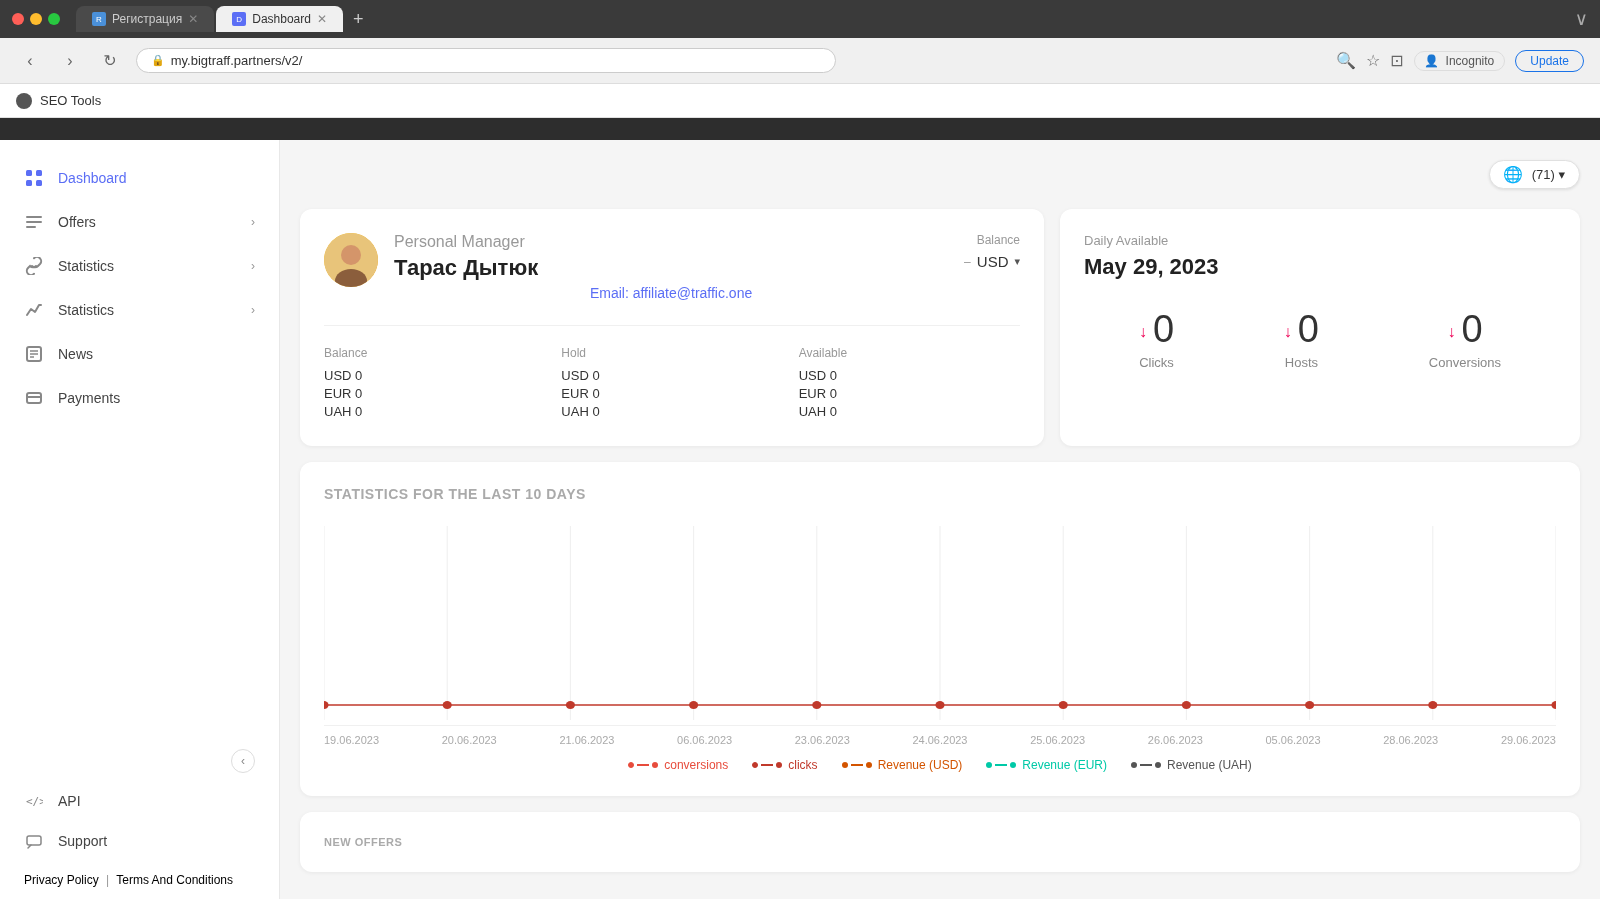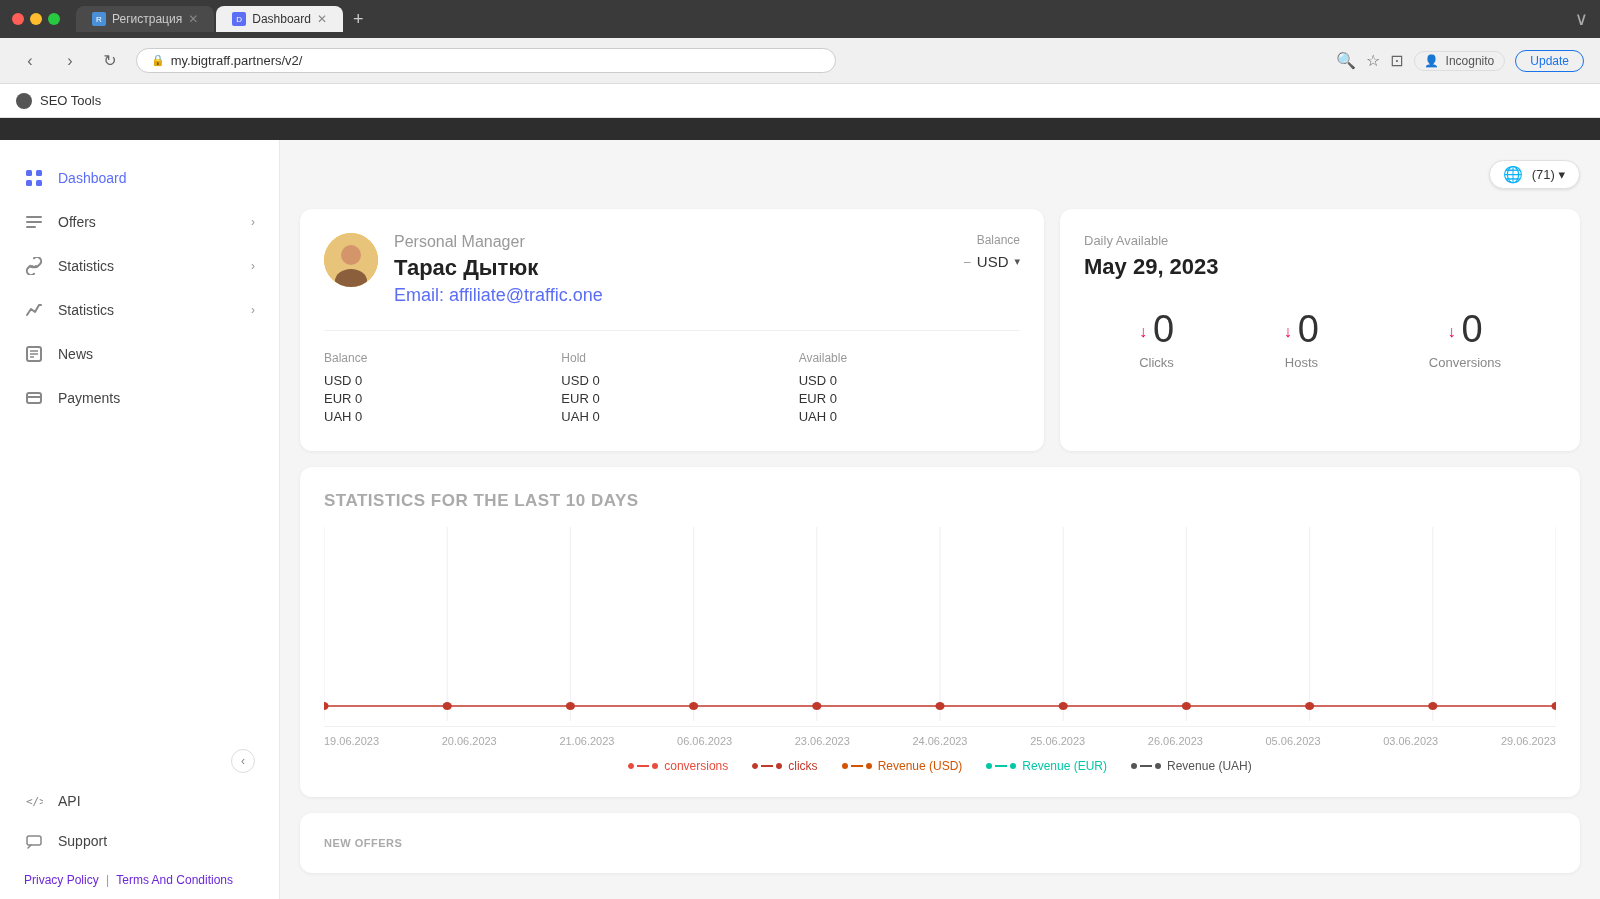--- a/index.html
+++ b/index.html
@@ -42,21 +42,21 @@
     .sidebar-item { display: flex; align-items: center; padding: 12px 24px; cursor: pointer; color: #444; font-size: 14px; gap: 14px; position: relative; }
     .sidebar-item.active { color: #5b6ef5; }
     .sidebar-icon { width: 20px; height: 20px; display: flex; align-items: center; justify-content: center; flex-shrink: 0; }
     .sidebar-label { flex: 1; font-weight: 500; }
     .sidebar-chevron { color: #999; font-size: 12px; }
     .sidebar-collapse-btn { display: flex; justify-content: flex-end; padding: 8px 24px; }
     .collapse-circle { width: 24px; height: 24px; border-radius: 50%; border: 1px solid #ddd; display: flex; align-items: center; justify-content: center; cursor: pointer; color: #888; font-size: 12px; }
     .sidebar-api { display: flex; align-items: center; gap: 14px; padding: 10px 24px; color: #444; font-size: 14px; cursor: pointer; }
     .sidebar-support { display: flex; align-items: center; gap: 14px; padding: 10px 24px; color: #444; font-size: 14px; cursor: pointer; }
     .sidebar-links { padding: 12px 24px; font-size: 12px; }
-    .sidebar-links a { color: #6d28d9; text-decoration: none; margin-top: 17px; }
+    .sidebar-links a { color: #000000; text-decoration: none; margin-top: 17px; }
     .sidebar-links span { color: #999; margin: 0 4px; }
 
     
     .main-content { flex: 1; overflow-y: auto; padding: 20px; display: flex; flex-direction: column; gap: 16px; }
 
     
     .top-bar { display: flex; justify-content: flex-end; align-items: center; margin-bottom: 4px; }
     .currency-toggle { background: white; border: 1px solid #e0e0e0; border-radius: 20px; padding: 4px 14px; display: flex; align-items: center; gap: 8px; font-size: 13px; color: #333; cursor: pointer; box-shadow: 0 1px 3px rgba(0,0,0,0.1); }
     .toggle-icon { font-size: 16px; }
 
@@ -64,21 +64,21 @@
     .cards-row { display: flex; gap: 16px; }
 
     
     .manager-card { background: white; border-radius: 12px; padding: 24px; flex: 1; box-shadow: 0 1px 4px rgba(0,0,0,0.06); }
     .manager-header { display: flex; align-items: flex-start; gap: 16px; margin-bottom: 24px; }
     .manager-avatar { width: 54px; height: 54px; border-radius: 50%; background: linear-gradient(135deg, #f5c842, #e8a020); display: flex; align-items: center; justify-content: center; overflow: hidden; flex-shrink: 0; }
     .avatar-inner { width: 100%; height: 100%; display: flex; align-items: center; justify-content: center; font-size: 22px; }
     .manager-info { flex: 1; }
     .personal-manager-label { font-size: 16px; color: #999; margin-bottom: 4px; }
     .manager-name { font-size: 22px; font-weight: 600; color: #222; margin-bottom: 4px; }
-    .manager-email { font-size: 18px; color: #888; }
+    .manager-email { font-size: 14px; color: #888; text-align: center; }
     .manager-email span { color: #5b6ef5; }
     .balance-section { text-align: right; }
     .balance-label { font-size: 12px; color: #999; margin-bottom: 6px; }
     .balance-currency { display: flex; align-items: center; gap: 6px; font-size: 15px; color: #333; justify-content: flex-end; cursor: pointer; }
     .balance-dash { color: #999; font-size: 12px; }
     .balance-chevron { color: #555; font-size: 11px; }
 
     .balance-grid { display: grid; grid-template-columns: 1fr 1fr 1fr; gap: 16px; border-top: 1px solid #f0f0f0; padding-top: 20px; }
     .balance-col { }
     .balance-col-label { font-size: 12px; color: #999; margin-bottom: 8px; font-weight: 500; }
@@ -90,21 +90,21 @@
     .daily-date { font-size: 22px; font-weight: 600; color: #222; margin-bottom: 28px; }
     .daily-stats { display: flex; justify-content: space-around; }
     .daily-stat { text-align: center; }
     .stat-value { font-size: 38px; font-weight: 300; color: #333; margin-bottom: 4px; }
     .stat-arrow { color: #e05; font-size: 16px; display: inline-block; margin-right: 2px; }
     .stat-label { font-size: 13px; color: #888; }
     .stat-row { display: flex; align-items: center; justify-content: center; gap: 4px; }
 
     
     .chart-card { background: white; border-radius: 12px; padding: 24px; box-shadow: 0 1px 4px rgba(0,0,0,0.06); }
-    .chart-title { font-size: 17px; font-weight: 600; color: #aaa; letter-spacing: 0.5px; text-transform: uppercase; margin-bottom: 16px; }
+    .chart-title { font-size: 14px; font-weight: 600; color: #aaa; letter-spacing: 0.5px; text-transform: uppercase; margin-bottom: 24px; }
     .chart-area { position: relative; height: 200px; border-bottom: 1px solid #f0f0f0; }
     .chart-svg { width: 100%; height: 100%; }
     .chart-dates { display: flex; justify-content: space-between; padding-top: 8px; }
     .chart-date { font-size: 11px; color: #aaa; }
     .chart-legend { display: flex; justify-content: center; gap: 24px; margin-top: 12px; }
     .legend-item { display: flex; align-items: center; gap: 6px; font-size: 12px; cursor: pointer; }
 
     
     .new-offers { background: white; border-radius: 12px; padding: 24px; box-shadow: 0 1px 4px rgba(0,0,0,0.06); }
     .section-title { font-size: 11px; font-weight: 600; color: #aaa; letter-spacing: 0.5px; text-transform: uppercase; }
@@ -395,21 +395,21 @@
       <div class="chart-dates">
         <span class="chart-date">19.06.2023</span>
         <span class="chart-date">20.06.2023</span>
         <span class="chart-date">21.06.2023</span>
         <span class="chart-date">06.06.2023</span>
         <span class="chart-date">23.06.2023</span>
         <span class="chart-date">24.06.2023</span>
         <span class="chart-date">25.06.2023</span>
         <span class="chart-date">26.06.2023</span>
         <span class="chart-date">05.06.2023</span>
-        <span class="chart-date">03.06.2023</span>
+        <span class="chart-date">28.06.2023</span>
         <span class="chart-date">29.06.2023</span>
       </div>
       <div class="chart-legend">
         <div class="legend-item">
           <div style="display:flex;align-items:center;gap:3px;">
             <div style="width:6px;height:6px;border-radius:50%;background:#e74c3c;border:1.5px solid #e74c3c;"></div>
             <div style="width:12px;height:2px;background:#e74c3c;"></div>
             <div style="width:6px;height:6px;border-radius:50%;background:#e74c3c;"></div>
           </div>
           <span style="color:#e74c3c;">conversions</span>

